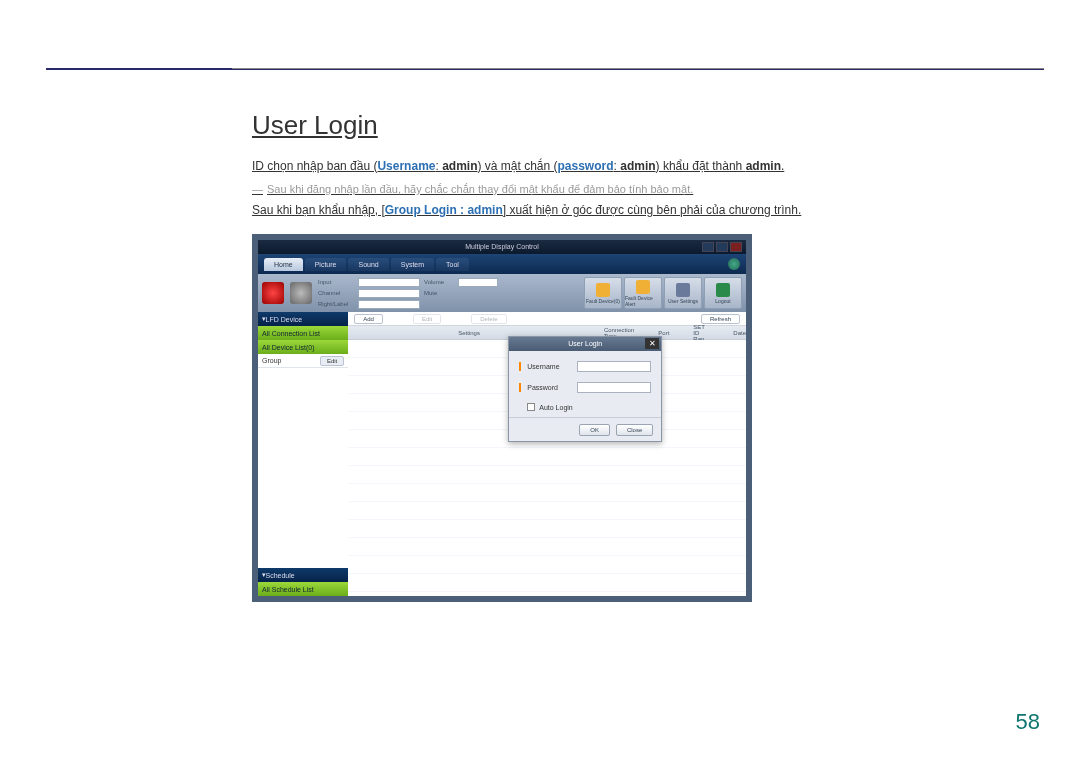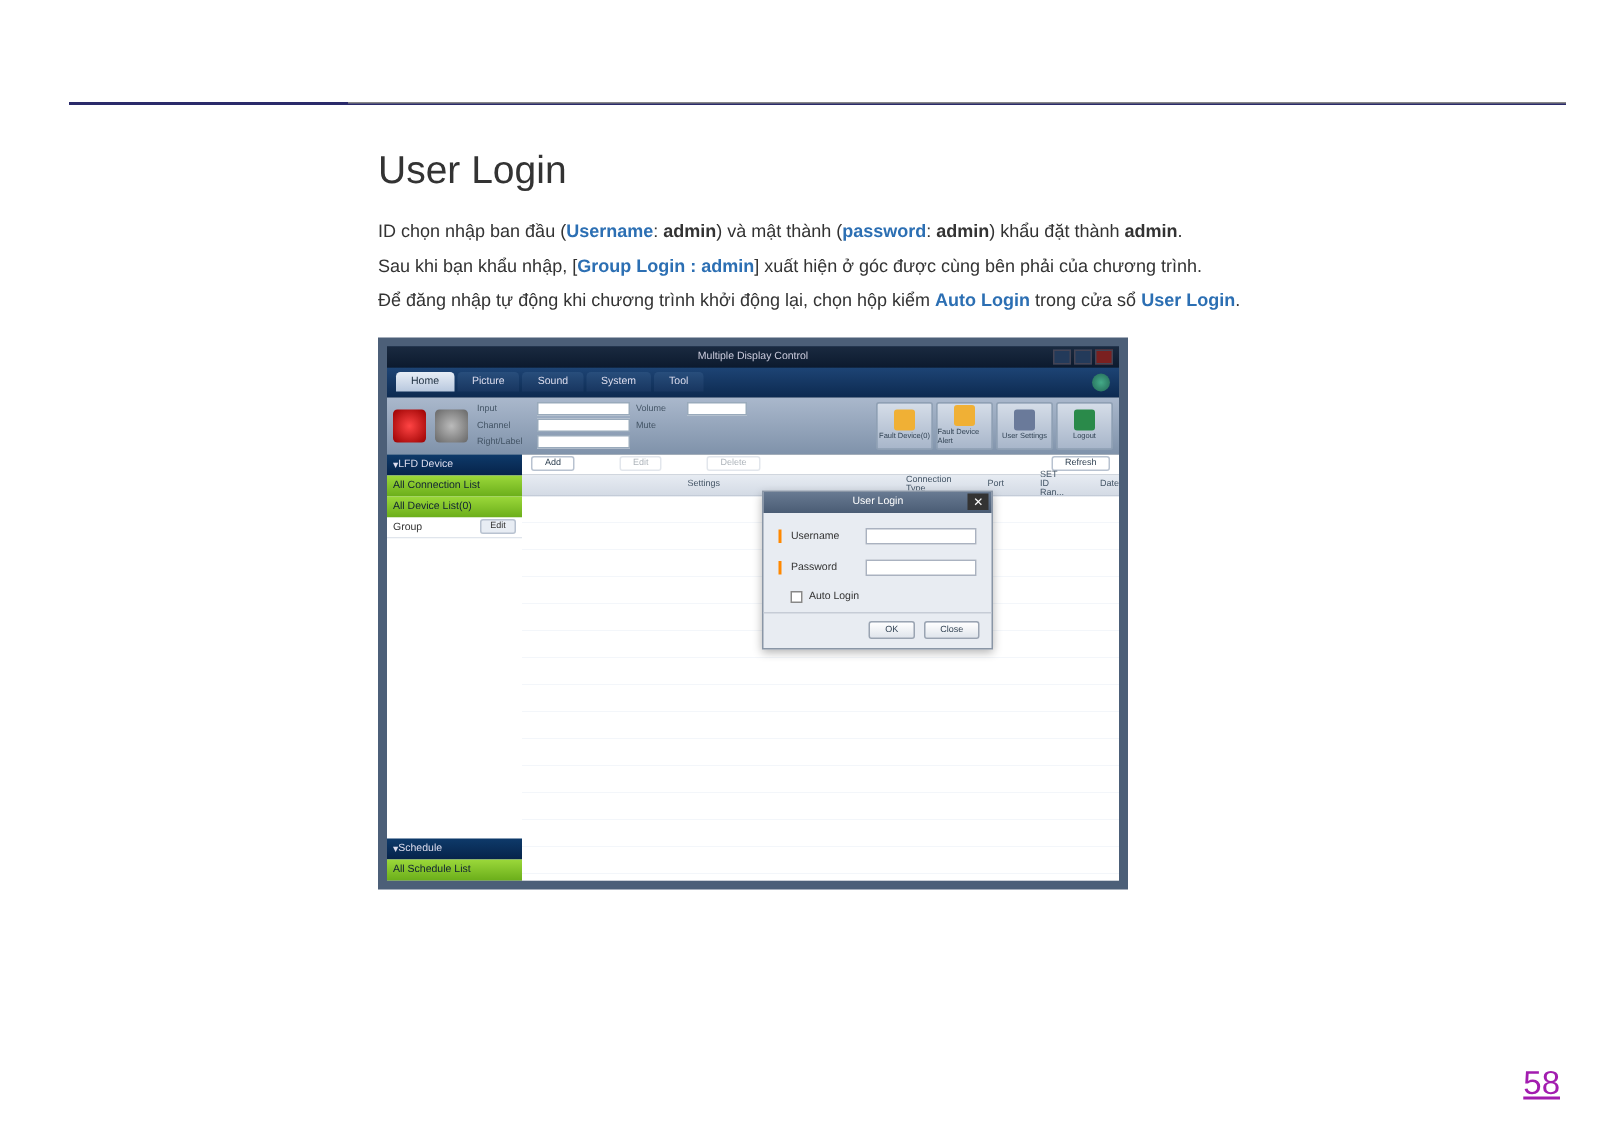--- a/index.html
+++ b/index.html
@@ -22,23 +22,24 @@
   .topline-thin {
     position: absolute;
     top: 68px;
     left: 232px;
     right: 36px;
     height: 1px;
     background: #888;
   }
   .content {
     position: absolute;
-    top: 98px;
+    top: 110px;
     left: 252px;
     width: 780px;
+    text-decoration: underline;
   }
   .h1 {
     font-size: 26px;
     font-weight: 400;
     color: #333;
     margin-bottom: 16px;
   }
   .para {
     font-size: 12px;
     line-height: 1.6;
@@ -193,47 +194,44 @@
   .lm-row .inp { flex: 1; height: 11px; background: #fff; border: 1px solid #aab2c0; }
   .lm-auto { display: flex; align-items: center; gap: 4px; margin: 6px 0 0 8px; }
   .lm-auto .cb { width: 8px; height: 8px; background: #fff; border: 1px solid #888; }
   .lm-foot { height: 24px; display: flex; gap: 6px; justify-content: flex-end; align-items: center; padding: 0 8px; border-top: 1px solid #c6ccd6;}
   .lm-btn { font-size: 6px; padding: 2px 10px; background: linear-gradient(#fff,#e0e5ec); border: 1px solid #9aa4b2; border-radius: 2px; color:#345;}
   .pagenum {
     position: absolute;
     bottom: 28px;
     right: 40px;
     font-size: 22px;
-    color: #a21caf;
-    text-decoration: underline;
+    color: #0f766e;
   }
 </style>
 </head>
 <body>
 
 <div class="topline"></div>
 <div class="topline-thin"></div>
 
 <div class="content">
   <h1 class="h1">User Login</h1>
 
 
   <p class="para">
-    <span>ID chọn nhập ban đầu (</span><span class="blue bold">Username</span><span>: </span><span class="bold">admin</span><span>) và mật thành (</span><span class="blue bold">password</span><span>: </span><span class="bold">admin</span><span>) khẩu đặt thành </span><span class="bold">admin</span><span>.</span>
+    <span>ID chọn nhập ban đầu (</span><span class="blue bold">Username</span><span>: </span><span class="bold">admin</span><span>) và mật chắn (</span><span class="blue bold">password</span><span>: </span><span class="bold">admin</span><span>) khẩu đặt thành </span><span class="bold">admin</span><span>.</span>
   </p>
 
+  <p class="note"><span class="dash">―</span><span>Sau khi đăng nhập lần đầu, hãy chắc chắn thay đổi mật khẩu để đảm bảo tính bảo mật.</span></p>
 
 
   <p class="para">
     <span>Sau khi bạn khẩu nhập, [</span><span class="blue bold">Group Login : admin</span><span>] xuất hiện ở góc được cùng bên phải của chương trình.</span>
   </p>
 
-  <p class="para">
-    <span>Để đăng nhập tự động khi chương trình khởi động lại, chọn hộp kiểm </span><span class="blue bold">Auto Login</span><span> trong cửa sổ </span><span class="blue bold">User Login</span><span>.</span>
-  </p>
 
   <div class="screenshot">
     <div class="app">
 
       <div class="app-titlebar">
         <span>Multiple Display Control</span>
         <div class="win-btns">
           <div class="wbtn"></div>
           <div class="wbtn"></div>
           <div class="wbtn close"></div>

